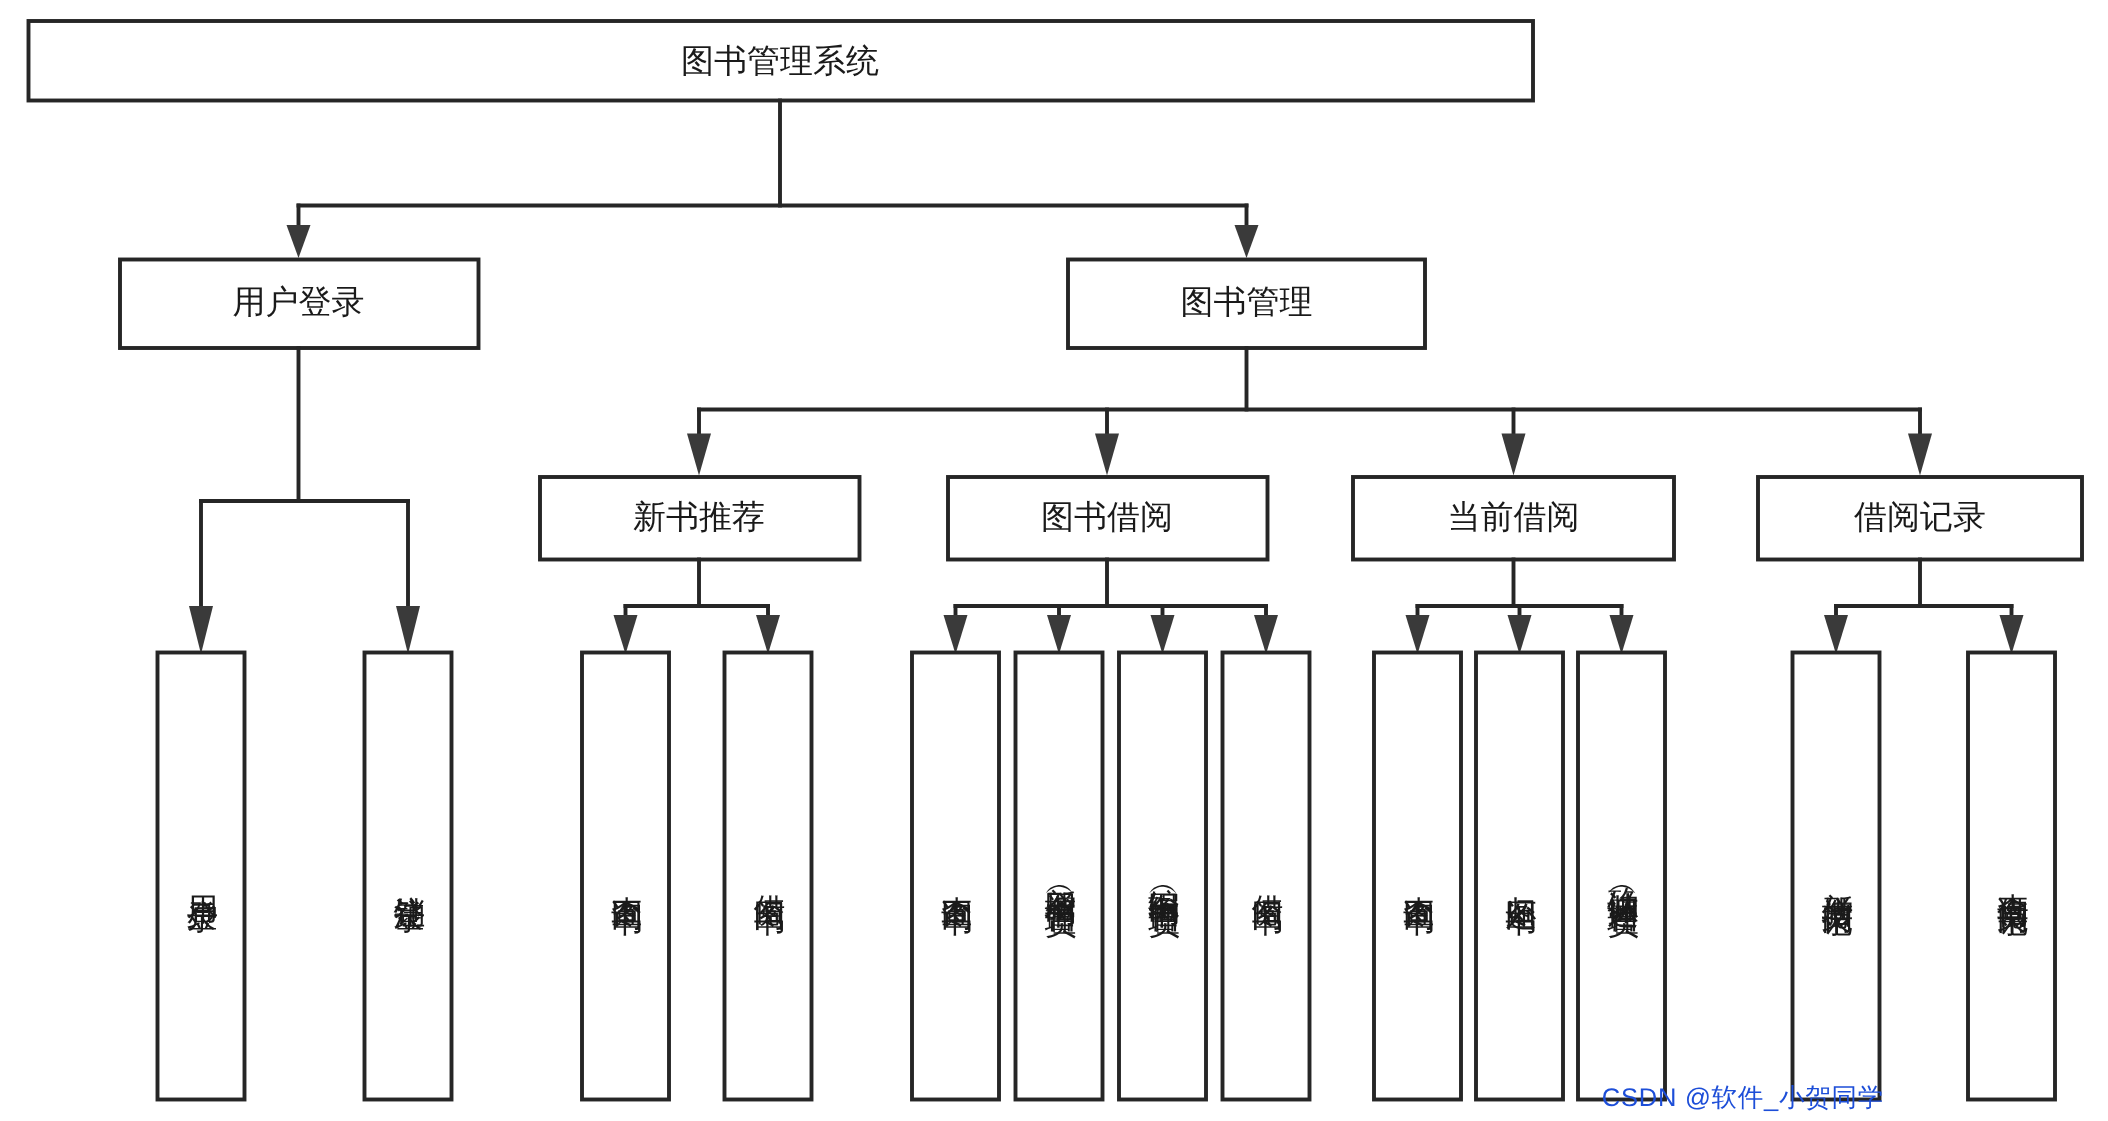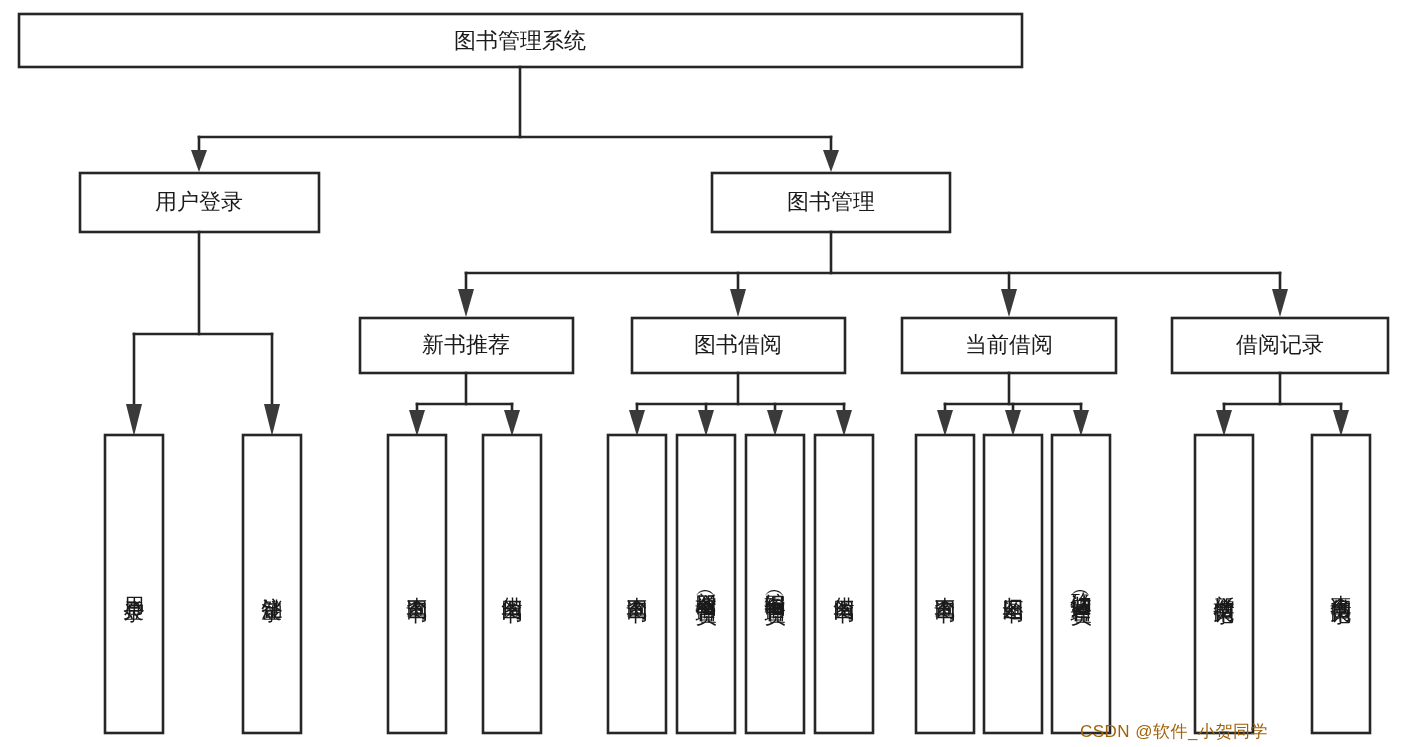--- a/index.html
+++ b/index.html
@@ -59,25 +59,25 @@
     color: #1a1a1a;
     display: flex;
     align-items: center;
     justify-content: center;
     text-align: center;
     white-space: nowrap;
     user-select: none;
   }
   .watermark {
     position: absolute;
-    right: 14px;
+    right: 26px;
     bottom: 4px;
     font-family: "Liberation Sans", "DejaVu Sans", sans-serif;
     font-size: 17px;
-    color: #a16207;
+    color: #1d4ed8;
     letter-spacing: 0.5px;
     white-space: nowrap;
   }
 </style>
 </head>
 <body>
 
 <div id="diagram-root">
 
   <svg class="flow" viewBox="0 0 1405 747">

